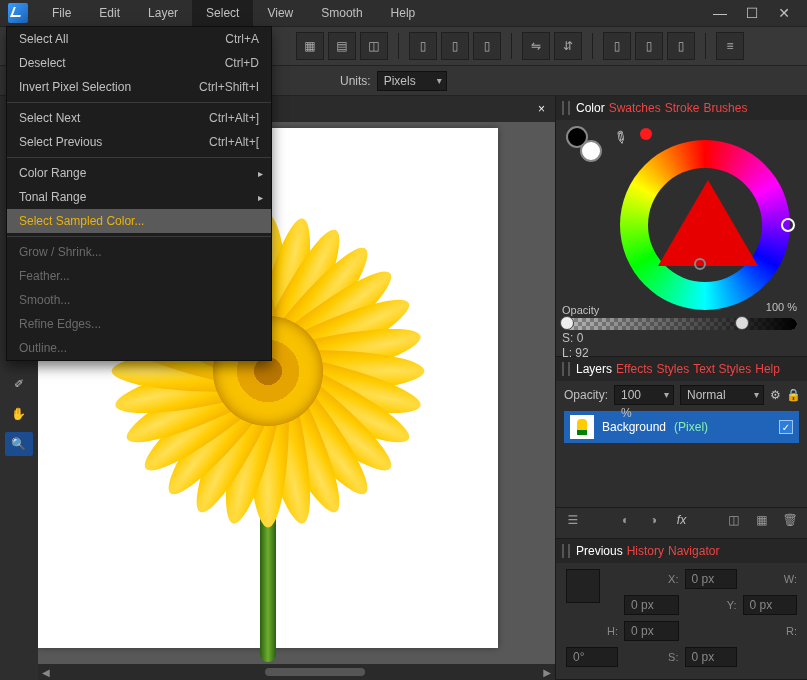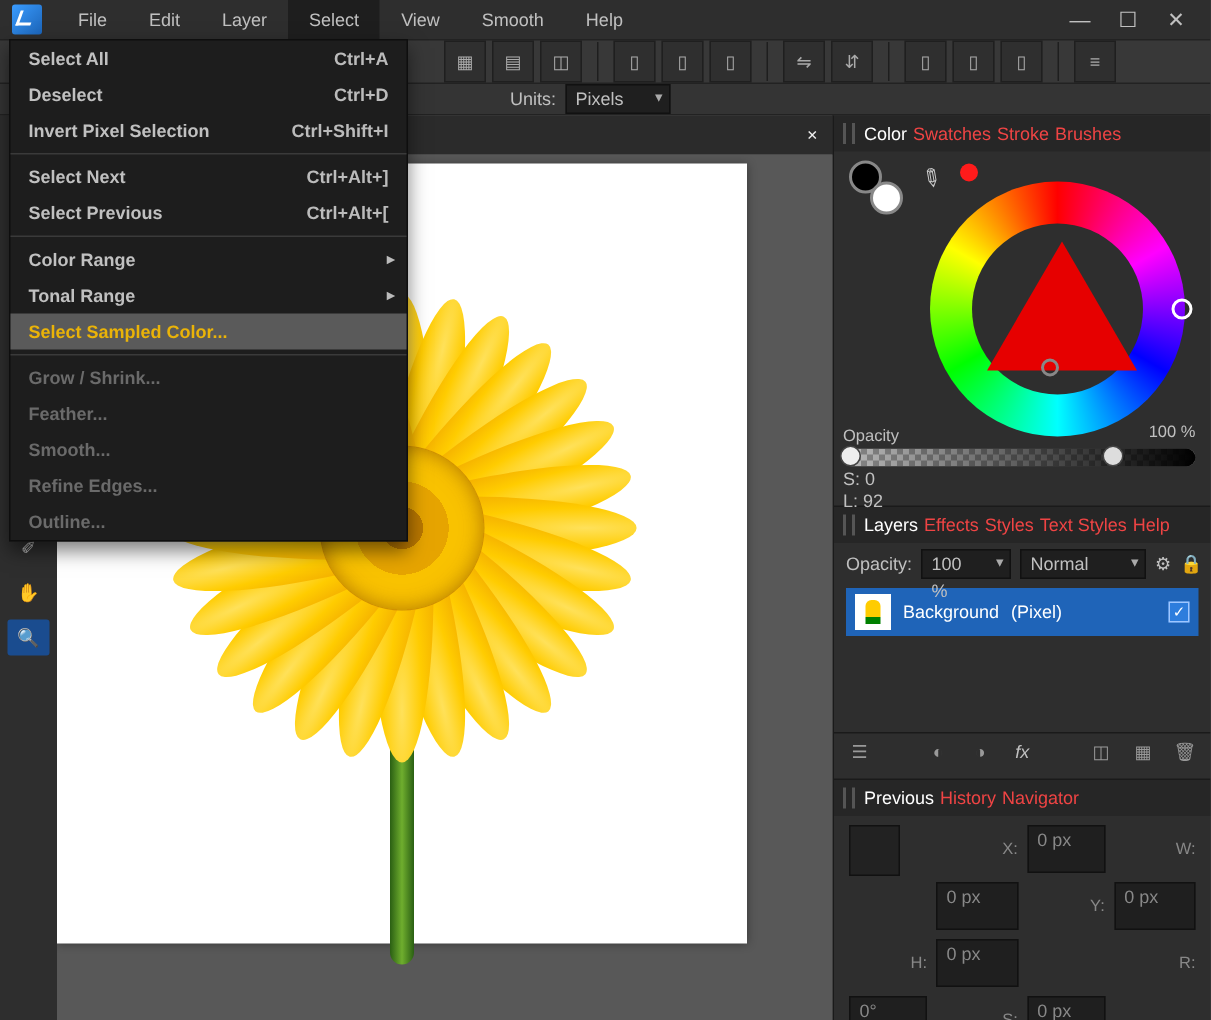--- a/index.html
+++ b/index.html
@@ -73,43 +73,43 @@
   
   .layers-body{padding:4px 8px;}
   .lay-row{display:flex;align-items:center;gap:6px;margin-bottom:6px;}
   .lay-row .combo{min-width:60px;}
   .gear{cursor:pointer;}
   .lock{cursor:pointer;}
   .layer-item{display:flex;align-items:center;gap:8px;background:#1f64b8;padding:4px 6px;}
   .layer-thumb{width:24px;height:24px;background:#fff;display:flex;align-items:center;justify-content:center;}
   .layer-thumb .mini{width:10px;height:16px;background:linear-gradient(180deg,#ffcc00 0 70%,green 70%);border-radius:4px 4px 0 0;}
   .layer-name{color:#fff;}
-  .layer-type{color:#ffffff;}
+  .layer-type{color:#86efac;}
   .layer-check{margin-left:auto;width:14px;height:14px;border:1px solid #9ec6ff;background:#2d7ddd;display:flex;align-items:center;justify-content:center;color:#fff;font-size:10px;}
 
   .layer-footer{display:flex;align-items:center;gap:10px;padding:4px 8px;border-top:1px solid #1a1a1a;margin-top:60px;}
   .layer-footer .sp{flex:1;}
   .foot-ico{width:18px;height:16px;display:flex;align-items:center;justify-content:center;color:#999;cursor:pointer;}
 
   
   .trans-body{padding:6px 10px;display:grid;grid-template-columns:auto 1fr auto 1fr;gap:6px;align-items:center;}
   .tb-lab{color:#888;text-align:right;font-size:11px;}
-  .num{height:32px;background:#1f1f1f;border:1px solid #111;padding:0 6px;line-height:18px;color:#888;min-width:52px;}
+  .num{height:20px;background:#1f1f1f;border:1px solid #111;padding:0 6px;line-height:18px;color:#888;min-width:52px;}
   .anchor{width:34px;height:34px;background:#222;border:1px solid #111;grid-row:span 2;align-self:start;}
 
   
   .flower{position:relative;width:360px;height:420px;}
   .petal{position:absolute;left:50%;top:46%;width:42px;height:170px;background:radial-gradient(ellipse at 50% 20%,#ffe15a 0%,#ffcc00 45%,#f0a500 100%);border-radius:60% 60% 50% 50%/80% 80% 30% 30%;transform-origin:50% 92%;}
   .center{position:absolute;left:50%;top:46%;width:110px;height:110px;margin:-55px 0 0 -55px;border-radius:50%;
     background:radial-gradient(circle at 50% 50%,#b97700 0 18%,#e6a400 18% 40%,#f9c200 40% 70%,#f7b600 70% 100%);box-shadow:inset 0 0 14px rgba(120,60,0,.6);}
   .stem{position:absolute;left:50%;top:58%;width:16px;height:240px;margin-left:-8px;background:linear-gradient(90deg,#2a5f13,#6fae2e,#2a5f13);border-radius:8px;}
 
   
   .dropdown{position:absolute;left:6px;top:26px;width:266px;background:#1d1d1d;border:1px solid #0e0e0e;box-shadow:0 6px 12px rgba(0,0,0,.5);z-index:100;}
-  .dd-row{display:flex;align-items:center;height:24px;padding:0 12px;cursor:pointer;position:relative;font-weight:bold;}
+  .dd-row{display:flex;align-items:center;height:24px;padding:0 12px;cursor:pointer;position:relative;}
   .dd-row.hl{background:#5a5a5a;color:#fff;}
   .dd-row.hl .dd-lab{color:#eab308;}
   .dd-row.dis .dd-lab,.dd-row.dis .dd-sc{color:#6a6a6a;}
   .dd-lab{flex:1;}
   .dd-sc{color:#bbb;}
   .dd-sep{height:1px;background:#3a3a3a;margin:3px 0;}
   .dd-sub::after{content:"▸";position:absolute;right:8px;color:#bbb;font-size:10px;}
 </style>
 </head>
 <body>

